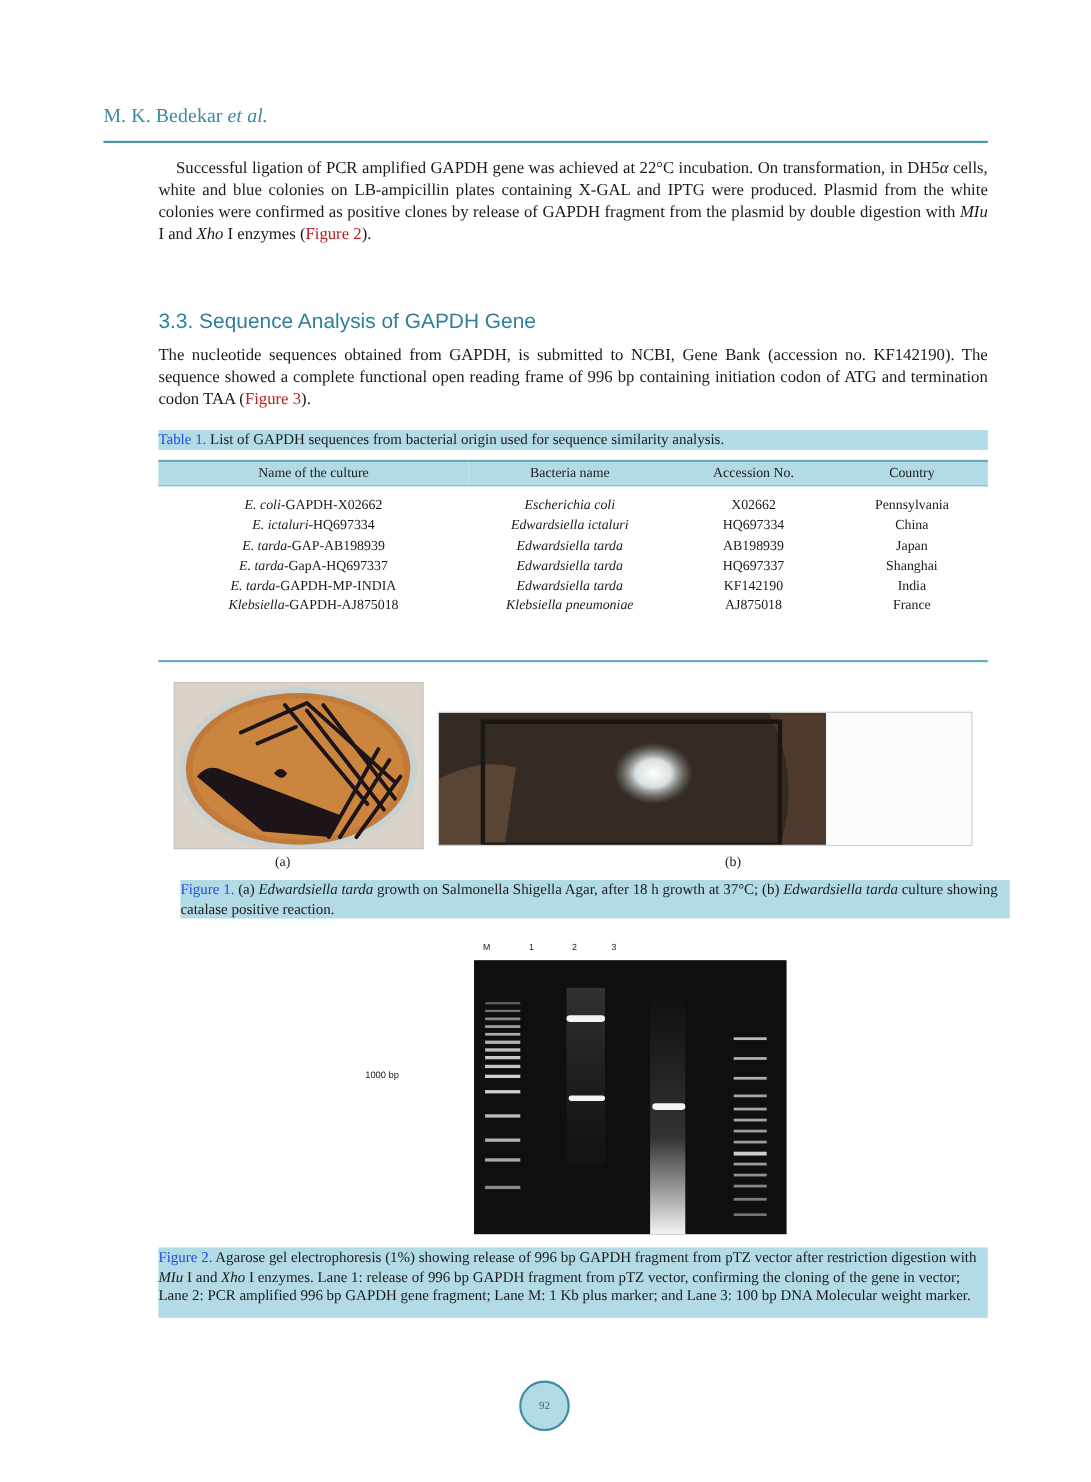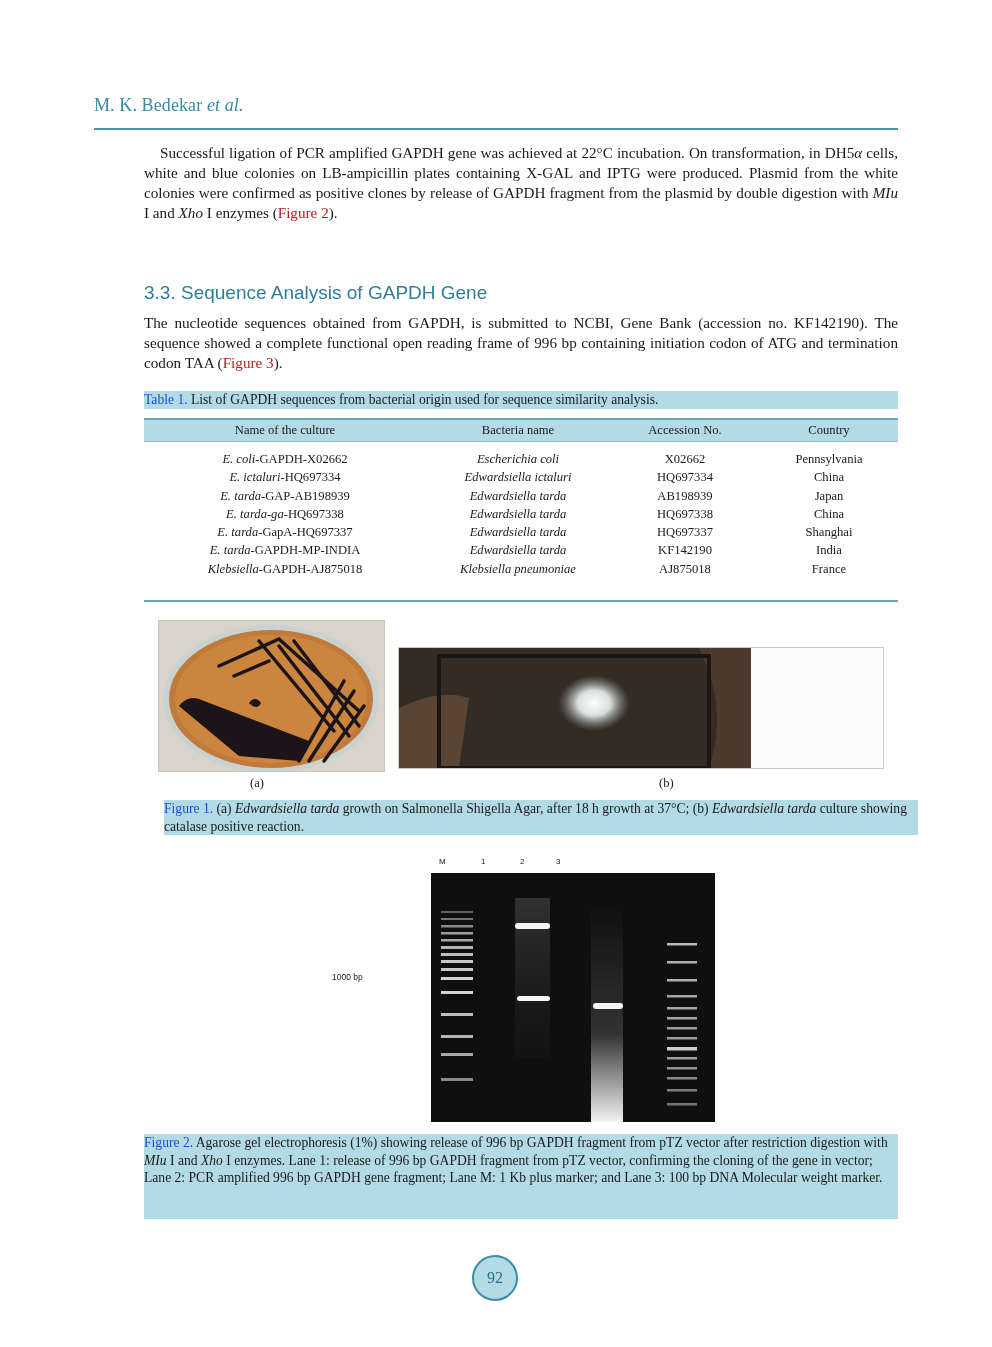--- a/index.html
+++ b/index.html
@@ -31,21 +31,21 @@
   .fig-a { position: absolute; left: 158px; top: 620px; width: 225px; height: 150px; background: #d7d1c6;
            overflow: hidden; border: 1px solid #c9c3b8; }
   .fig-b { position: absolute; left: 398px; top: 647px; width: 484px; height: 120px; background: #fdfdfd;
            border: 1px solid #c8cfcb; overflow: hidden; }
   .sublabel { position: absolute; top: 776px; font-size: 12.6px; }
   .gel { position: absolute; left: 431px; top: 873px; width: 284px; height: 249px; background: #0e0e0e; overflow: hidden; }
   .lane-label { position: absolute; top: 857px; font-family: "Liberation Sans", sans-serif; font-size: 8px; color: #222; }
   .bp-label { position: absolute; left: 332px; top: 972px; font-family: "Liberation Sans", sans-serif; font-size: 8.5px; color: #222; }
   .page-number { position: absolute; left: 472px; top: 1255px; width: 46px; height: 46px; border-radius: 50%;
                  background: #b3dbe6; border: 2px solid #3e8ea3; box-sizing: border-box;
-                 display: flex; align-items: center; justify-content: center; font-size: 16px; color: #2a6f84; }
+                 display: flex; align-items: center; justify-content: center; font-size: 10px; color: #2a6f84; }
 </style>
 </head>
 <body>
 
 <div class="running-head">
   <span>M. K. Bedekar</span>
   <i>et al.</i>
 </div>
 <div class="head-rule"></div>
 
@@ -89,26 +89,20 @@
       <td><i>E. ictaluri</i><span>-HQ697334</span></td>
       <td class="it">Edwardsiella ictaluri</td>
       <td>HQ697334</td>
       <td>China</td>
     </tr>
     <tr>
       <td><i>E. tarda</i><span>-GAP-AB198939</span></td>
       <td class="it">Edwardsiella tarda</td>
       <td>AB198939</td>
       <td>Japan</td>
-    </tr>
-    <tr>
-      <td><i>E. tarda-ga</i><span>-HQ697338</span></td>
-      <td class="it">Edwardsiella tarda</td>
-      <td>HQ697338</td>
-      <td>China</td>
     </tr>
     <tr>
       <td><i>E. tarda</i><span>-GapA-HQ697337</span></td>
       <td class="it">Edwardsiella tarda</td>
       <td>HQ697337</td>
       <td>Shanghai</td>
     </tr>
     <tr>
       <td><i>E. tarda</i><span>-GAPDH-MP-INDIA</span></td>
       <td class="it">Edwardsiella tarda</td>
@@ -229,17 +223,17 @@
       <rect x="236" y="174" width="30" height="3.5" opacity="0.95"></rect>
       <rect x="236" y="184" width="30" height="2.5" opacity="0.7"></rect>
       <rect x="236" y="194" width="30" height="2.5" opacity="0.65"></rect>
       <rect x="236" y="204" width="30" height="2.5" opacity="0.6"></rect>
       <rect x="236" y="216" width="30" height="2.5" opacity="0.55"></rect>
       <rect x="236" y="230" width="30" height="2.5" opacity="0.5"></rect>
     </g>
   </svg>
 </div>
 
-<div class="caption-bar" style="top:1134px; height:85px;">
+<div class="caption-bar" style="top:1134px; height:64px;">
   <span class="cap-label">Figure 2.</span><span> Agarose gel electrophoresis (1%) showing release of 996 bp GAPDH fragment from pTZ vector after restriction digestion with </span><i>MIu</i><span> I and </span><i>Xho</i><span> I enzymes. Lane 1: release of 996 bp GAPDH fragment from pTZ vector, confirming the cloning of the gene in vector; Lane 2: PCR amplified 996 bp GAPDH gene fragment; Lane M: 1 Kb plus marker; and Lane 3: 100 bp DNA Molecular weight marker.</span>
 </div>
 
 <div class="page-number">92</div>
 
 </body></html>

